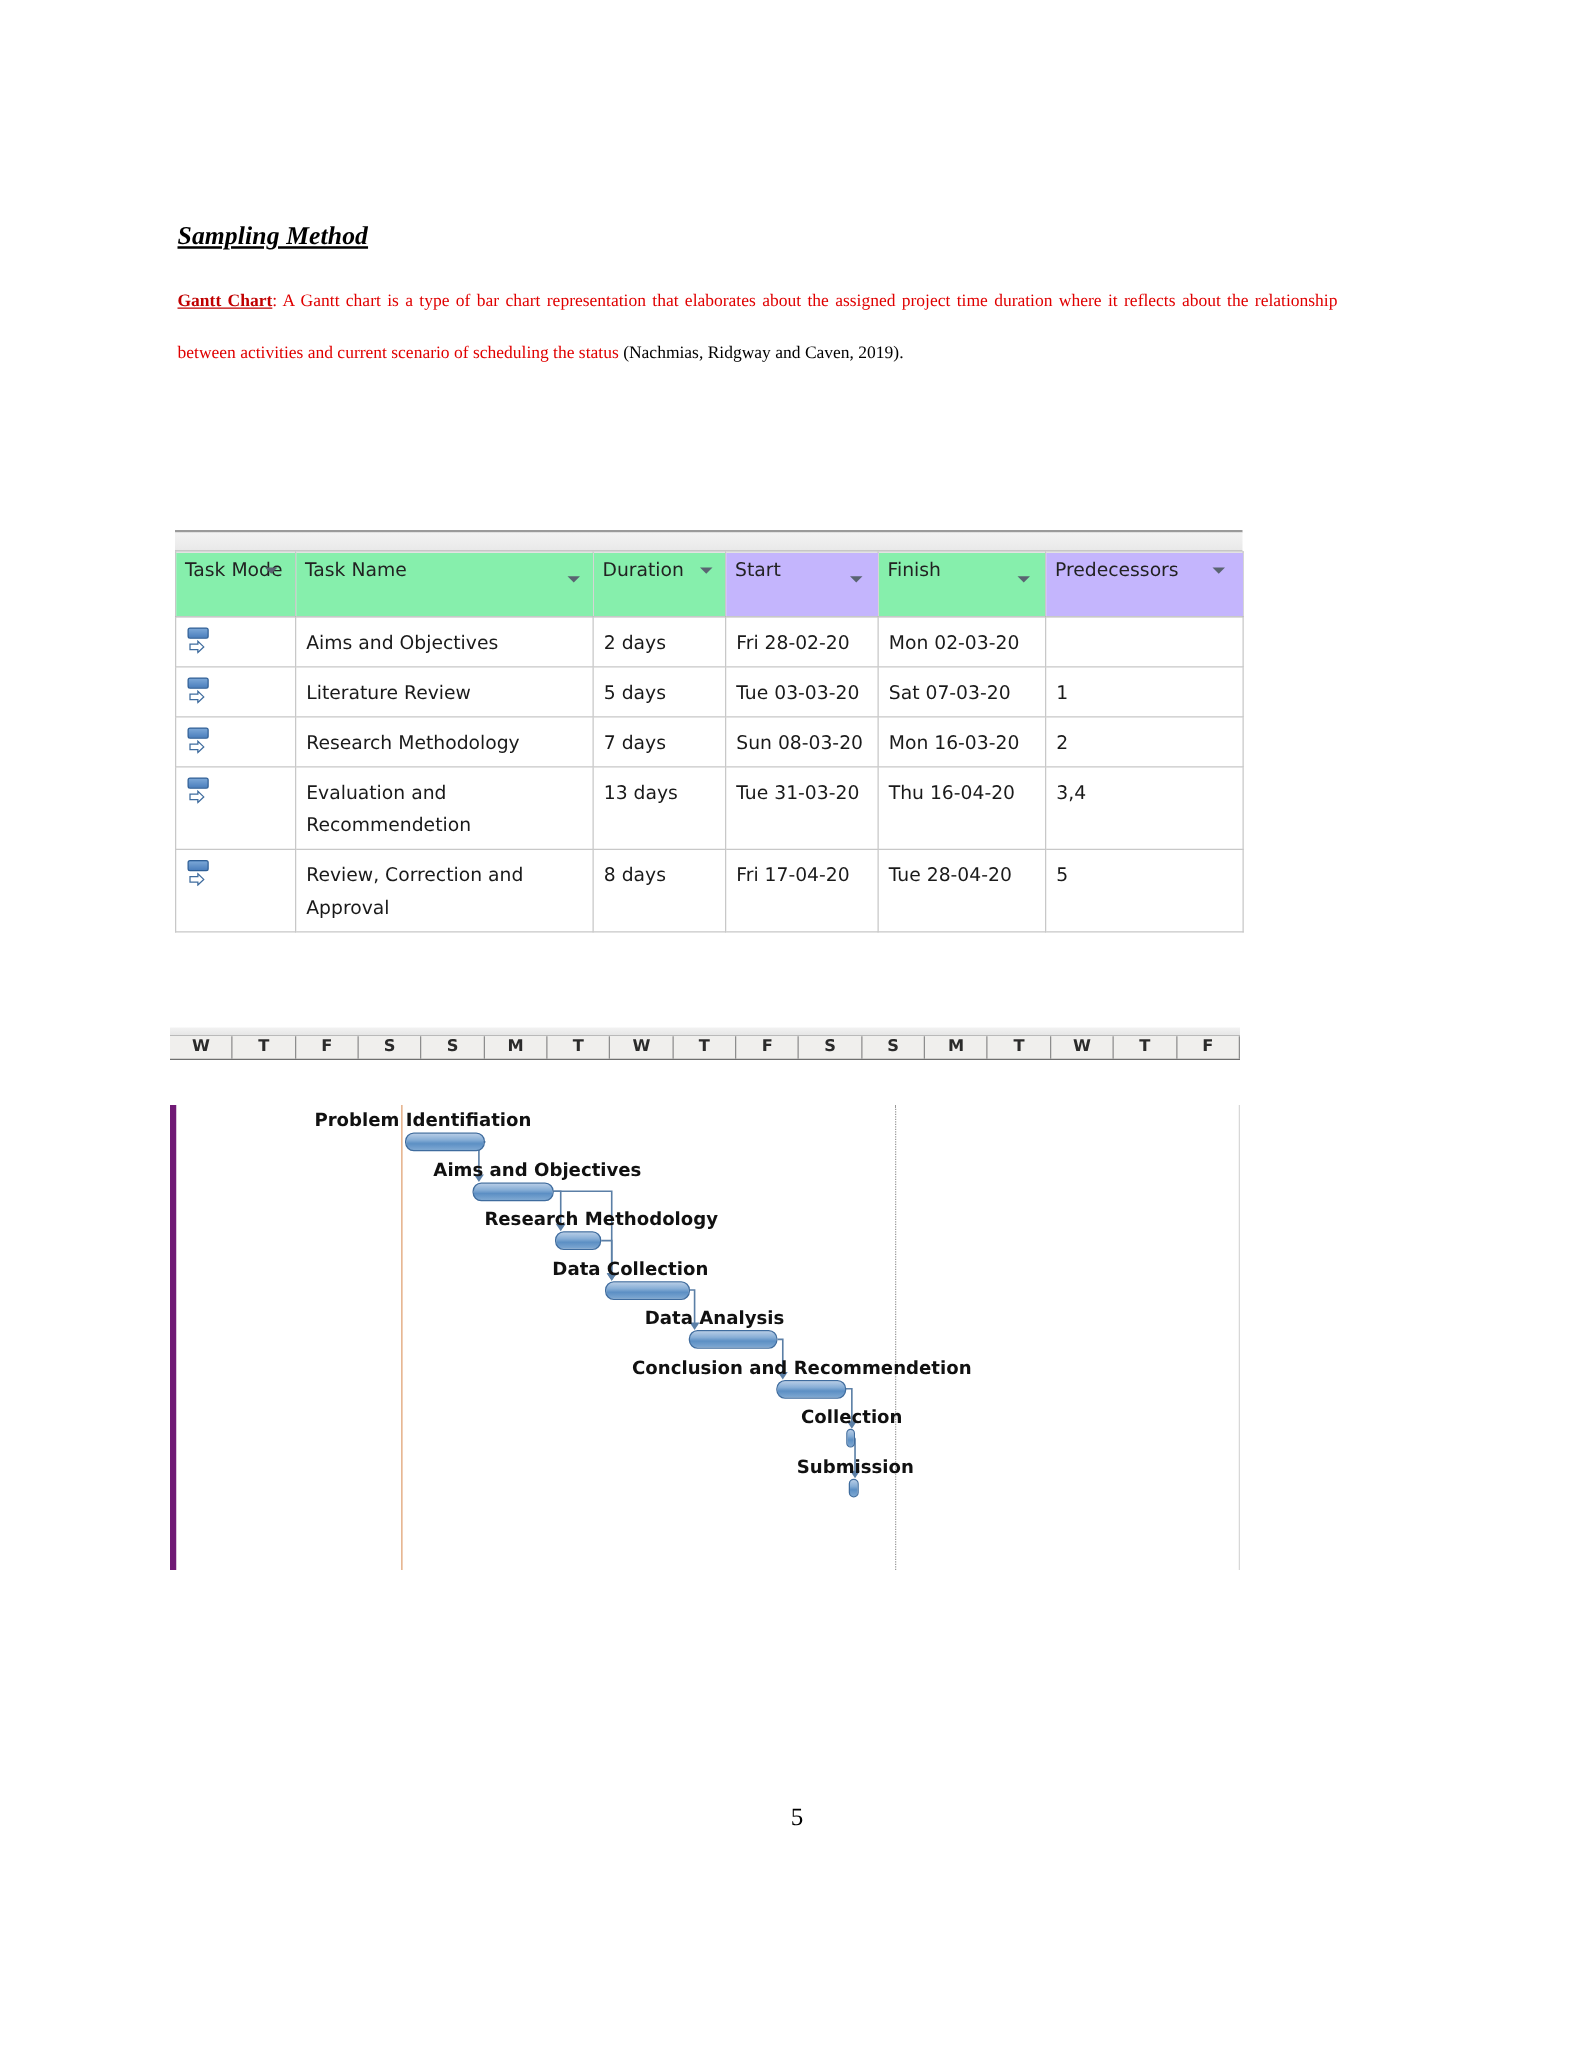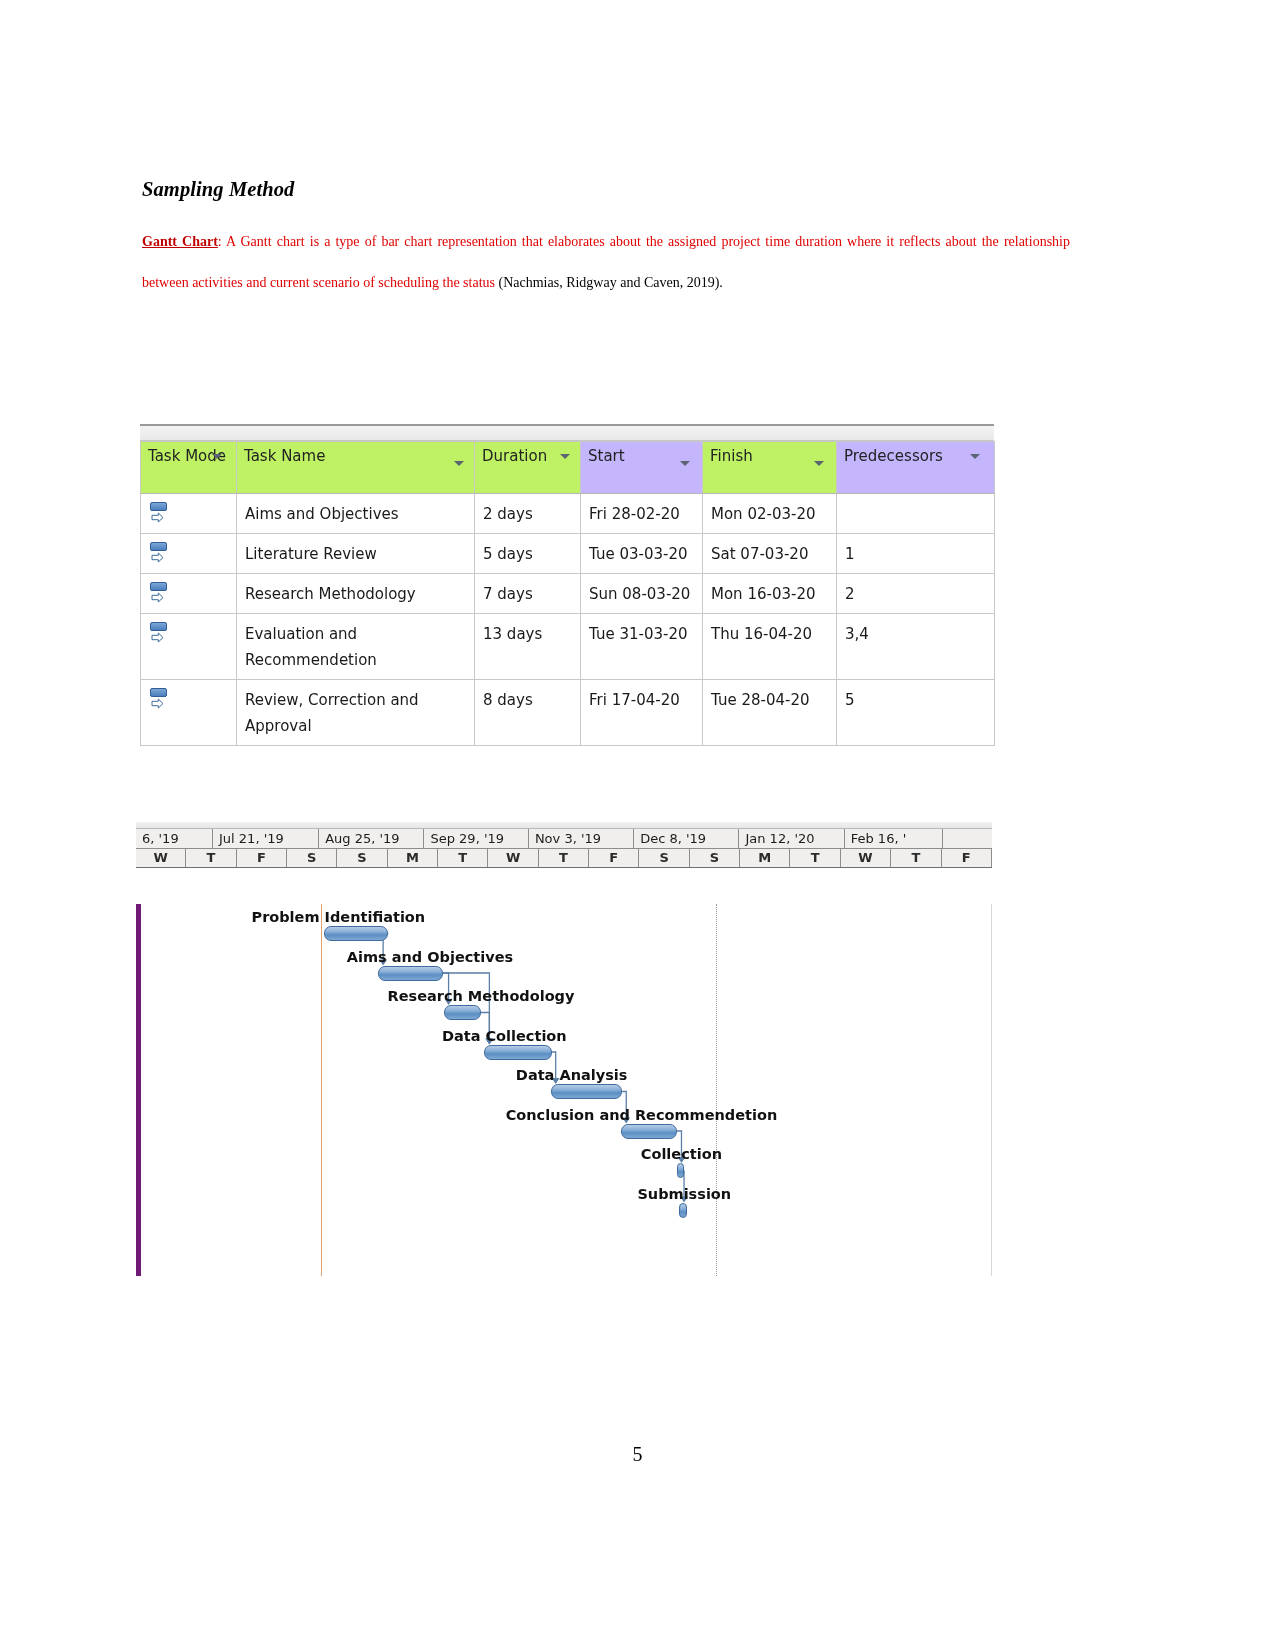--- a/index.html
+++ b/index.html
@@ -27,20 +27,21 @@
     top: 178px;
     width: 928px;
   }
 
   
   h1.section-title {
     font-family: "Liberation Serif", serif;
     font-size: 20.5px;
     font-weight: bold;
     font-style: italic;
+    text-decoration: underline;
     margin: 0 0 20px 0;
     color: #000;
     letter-spacing: 0.1px;
   }
 
   p.body-text {
     font-size: 20.5px;
     line-height: 41px;
     margin: 0;
     color: #000;
@@ -89,21 +90,21 @@
     font-size: 15px;
     table-layout: fixed;
     background: #fff;
   }
   table.proj th, table.proj td {
     border: 1px solid #c8c8c8;
     padding: 0;
     vertical-align: top;
   }
   table.proj thead th {
-    background: #bef264;
+    background: #86efac;
     height: 46px;
     font-weight: normal;
     text-align: left;
     color: #222;
     position: relative;
     padding: 5px 8px 0 7px;
     line-height: 19px;
     border-bottom: 1px solid #b7b7b7;
   }
   table.proj thead th.hl { background: #c4b5fd; }
@@ -366,30 +367,20 @@
             <td class="c-fin">Tue 28-04-20</td>
             <td class="c-pred">5</td>
           </tr>
         </tbody>
     </table>
   </div>
 
   <div class="gantt-wrap">
     <div class="gantt-topband"></div>
 
-    <div class="tl-row months" id="tl-months">
-        <div class="tl-cell" style="width: 9%;">6, '19</div>
-        <div class="tl-cell" style="width: 12.4%;">Jul 21, '19</div>
-        <div class="tl-cell" style="width: 12.3%;">Aug 25, '19</div>
-        <div class="tl-cell" style="width: 12.2%;">Sep 29, '19</div>
-        <div class="tl-cell" style="width: 12.3%;">Nov 3, '19</div>
-        <div class="tl-cell" style="width: 12.3%;">Dec 8, '19</div>
-        <div class="tl-cell" style="width: 12.3%;">Jan 12, '20</div>
-        <div class="tl-cell" style="width: 11.5%;">Feb 16, '</div>
-      </div>
     <div class="tl-row days" id="tl-days">
         <div class="tl-cell" style="width: 5.88235%;">W</div>
         <div class="tl-cell" style="width: 5.88235%;">T</div>
         <div class="tl-cell" style="width: 5.88235%;">F</div>
         <div class="tl-cell" style="width: 5.88235%;">S</div>
         <div class="tl-cell" style="width: 5.88235%;">S</div>
         <div class="tl-cell" style="width: 5.88235%;">M</div>
         <div class="tl-cell" style="width: 5.88235%;">T</div>
         <div class="tl-cell" style="width: 5.88235%;">W</div>
         <div class="tl-cell" style="width: 5.88235%;">T</div>

